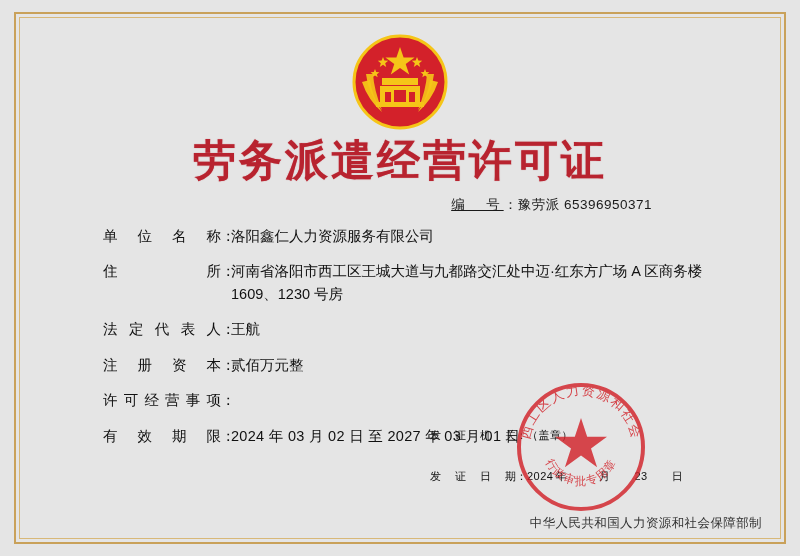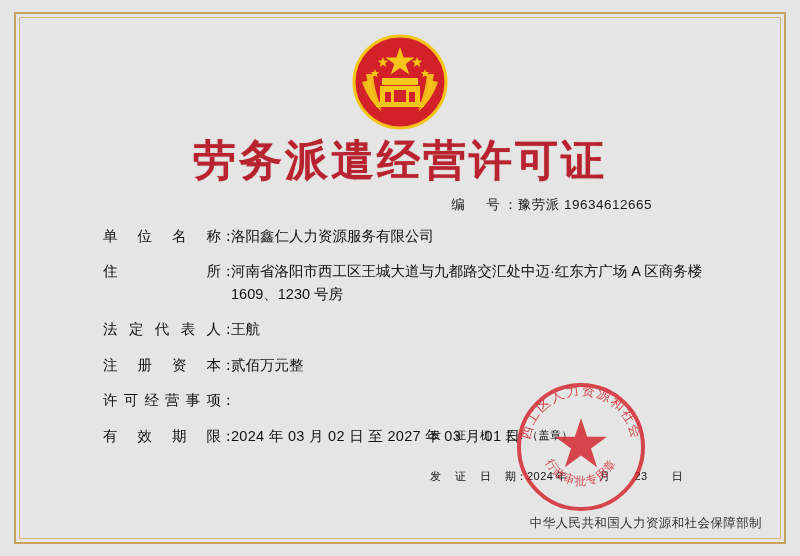--- a/index.html
+++ b/index.html
@@ -68,21 +68,21 @@
   
   .serial {
     position: absolute;
     right: 148px;
     top: 196px;
     font-size: 13.5px;
     color: #1a1a1a;
     letter-spacing: 0.5px;
     white-space: nowrap;
   }
-  .serial .label { letter-spacing: 4px; }
+  .serial .label { letter-spacing: 4px; text-decoration: underline; }
 
   
   .fields {
     position: absolute;
     left: 92px;
     top: 225px;
     right: 60px;
   }
   .field-row {
     display: flex;
@@ -192,21 +192,21 @@
       <polygon points="35,27 36.4,30.6 40.2,30.8 37.2,33.2 38.2,36.9 35,34.8 31.8,36.9 32.8,33.2 29.8,30.8 33.6,30.6" fill="#f5c518"></polygon>
       <polygon points="69,27 70.4,30.6 74.2,30.8 71.2,33.2 72.2,36.9 69,34.8 65.8,36.9 66.8,33.2 63.8,30.8 67.6,30.6" fill="#f5c518"></polygon>
       <polygon points="27,39 28.2,42 31.4,42.2 28.9,44.2 29.7,47.3 27,45.5 24.3,47.3 25.1,44.2 22.6,42.2 25.8,42" fill="#f5c518"></polygon>
       <polygon points="77,39 78.2,42 81.4,42.2 78.9,44.2 79.7,47.3 77,45.5 74.3,47.3 75.1,44.2 72.6,42.2 75.8,42" fill="#f5c518"></polygon>
     </svg>
   </div>
 
   <div class="title">劳务派遣经营许可证</div>
 
   <div class="serial">
-    <span class="label">编　号</span><span>：</span><span>豫劳派 19634612665</span>
+    <span class="label">编　号</span><span>：</span><span>豫劳派 65396950371</span>
   </div>
 
   <div class="fields">
 
     <div class="field-row">
       <div class="field-label">单位名称</div>
       <div class="field-colon">：</div>
       <div class="field-value">洛阳鑫仁人力资源服务有限公司</div>
     </div>
 

